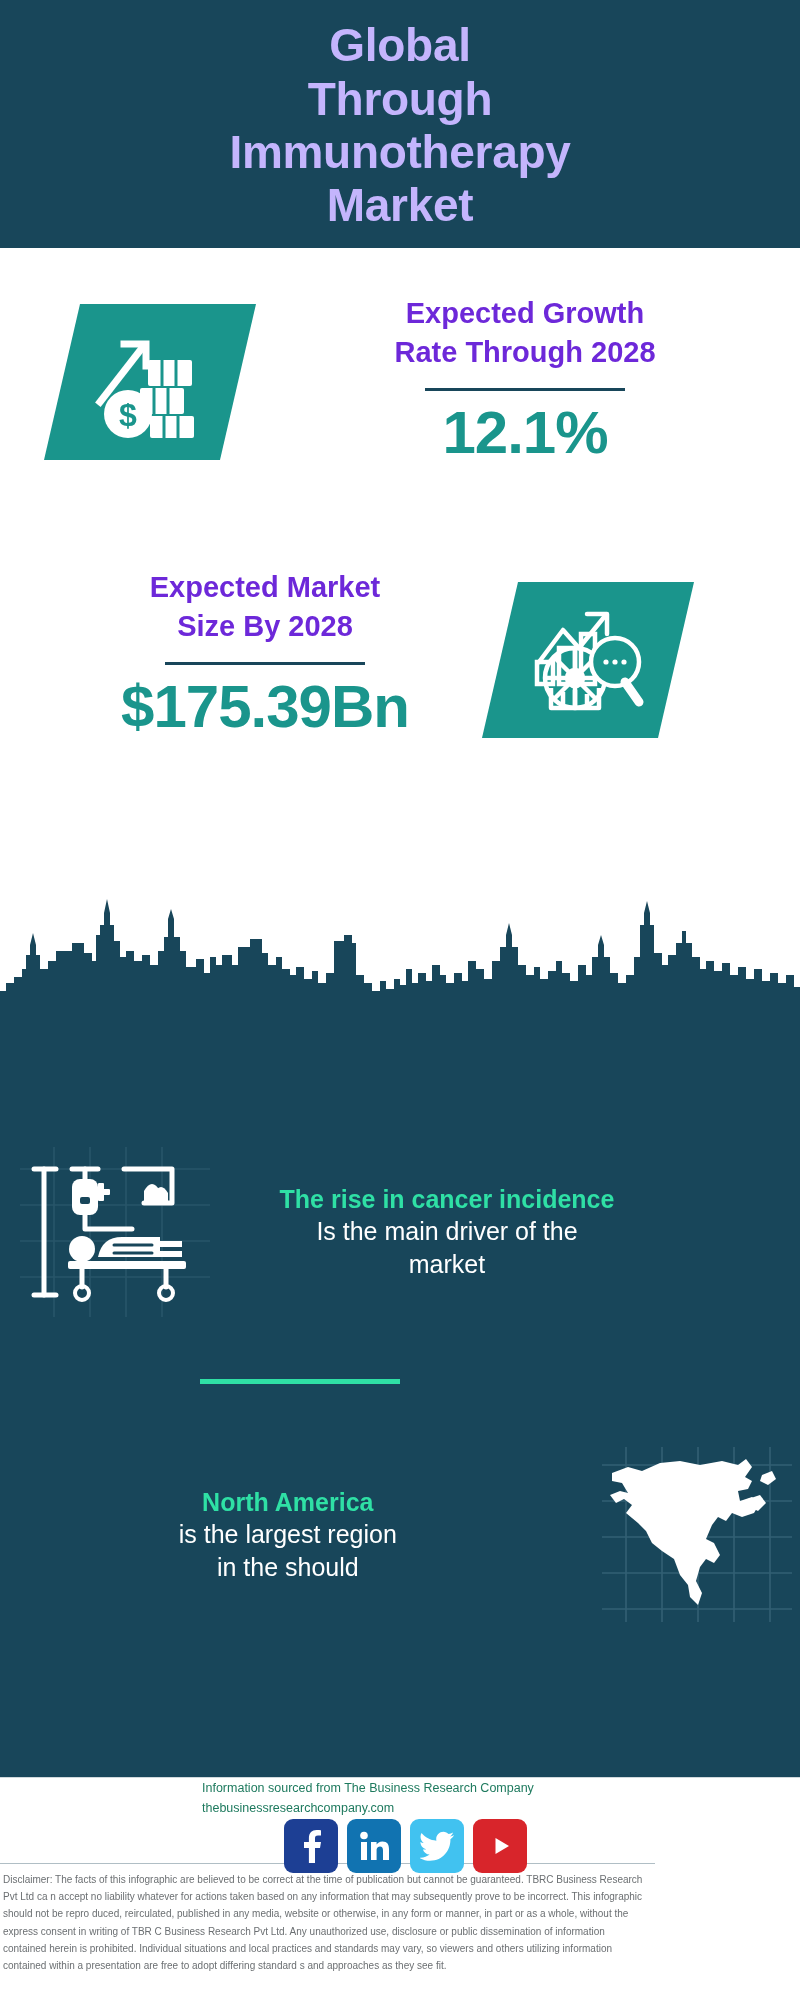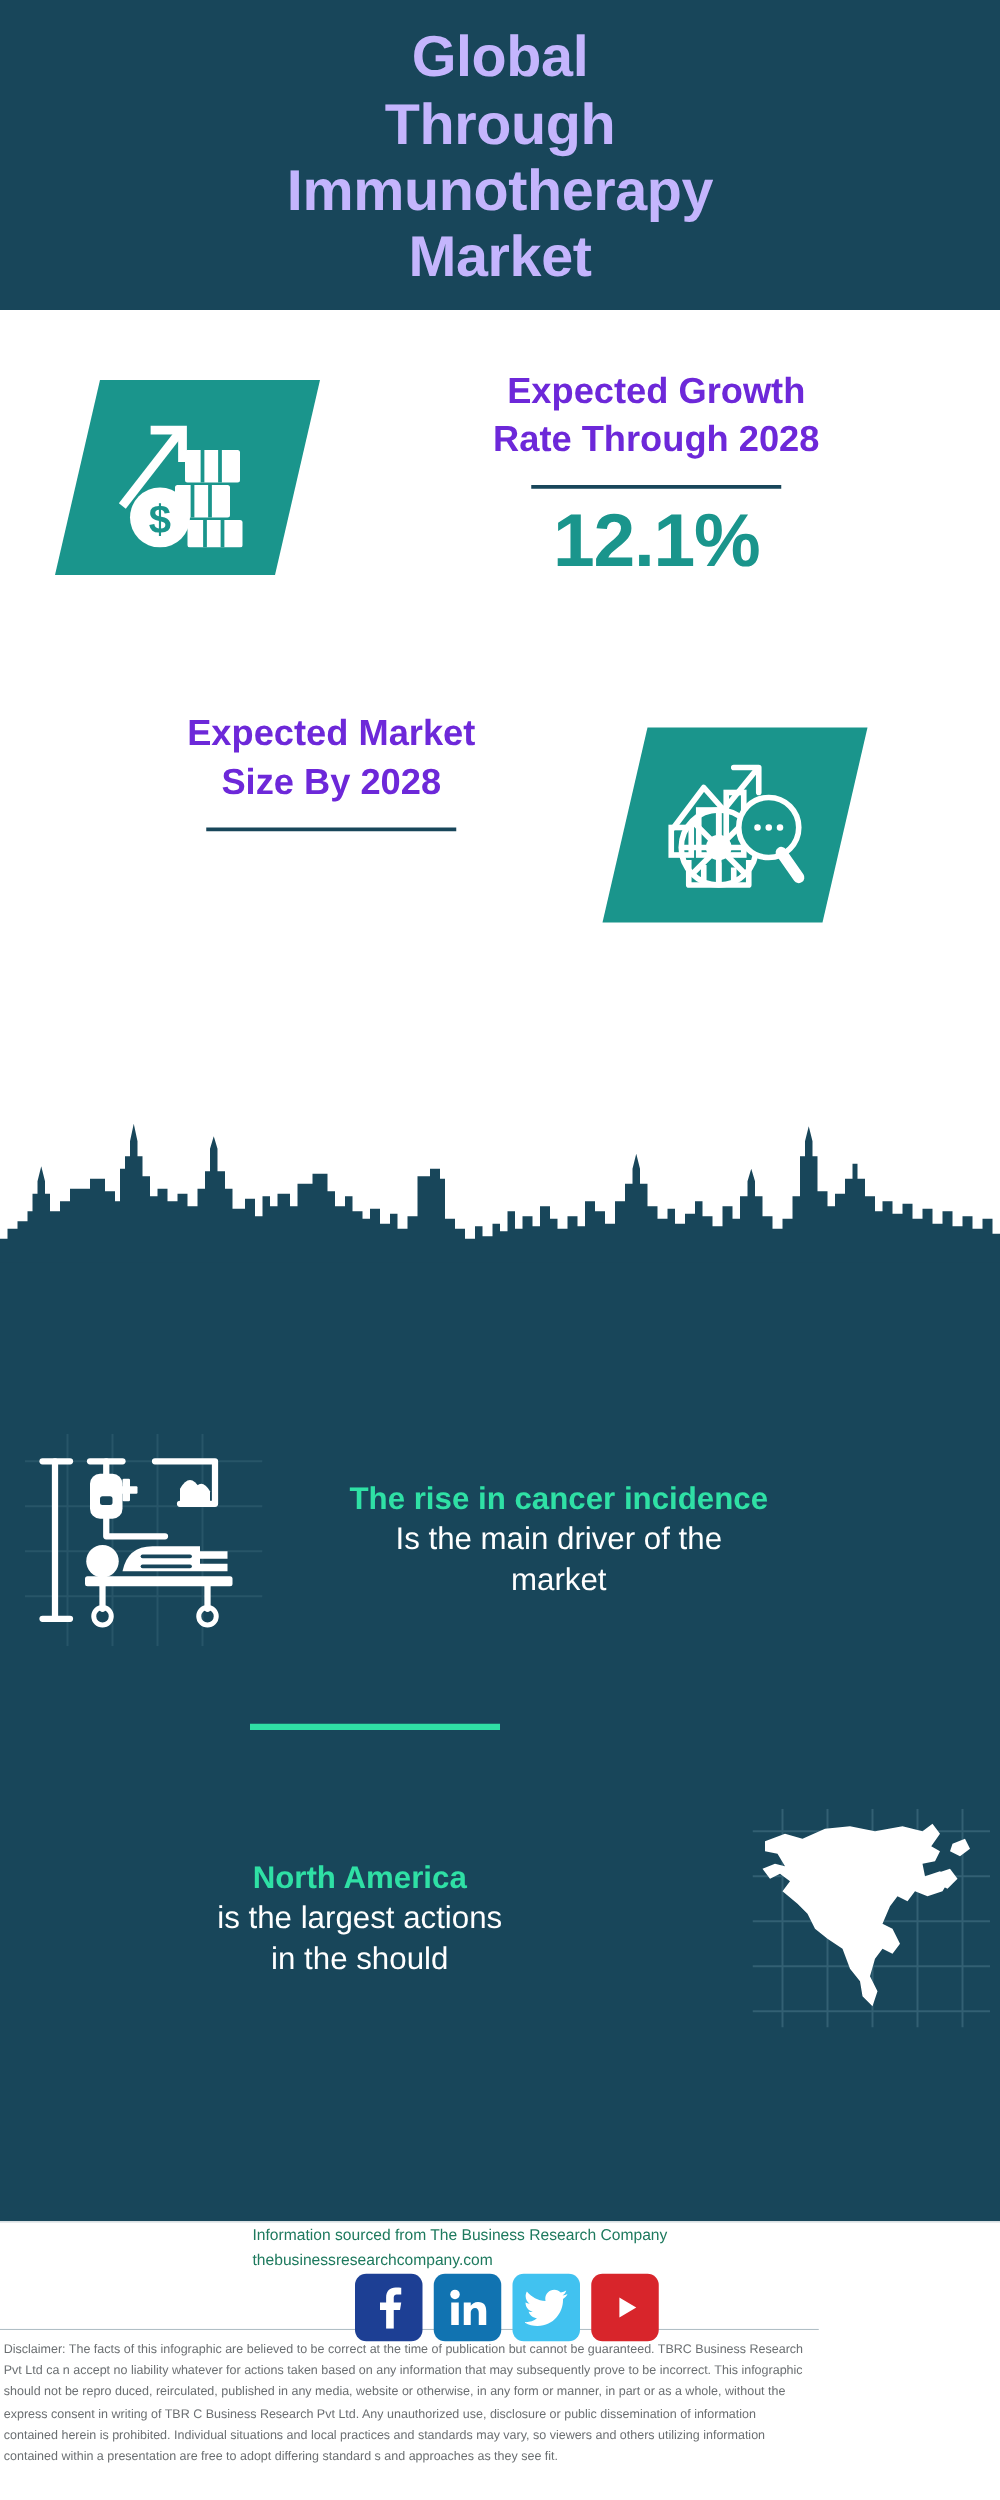--- a/index.html
+++ b/index.html
@@ -213,20 +213,21 @@
         </svg>
       </div>
     </div>
 
     <div class="stat-text stat2-text">
       <div class="stat-label">
         <span>Expected Market</span><br>
         <span>Size By 2028</span>
       </div>
       <div class="stat-rule"></div>
+      <div class="stat-value">$175.39Bn</div>
     </div>
   </div>
 
   <div class="dark-zone">
 
     <svg class="skyline" viewBox="0 0 800 115" preserveAspectRatio="none">
       <path fill="#18465a" d="M0 115 L0 96 L6 96 L6 88 L14 88 L14 82 L22 82 L22 74 L26 74 L26 60 L30 60 L30 50 L33 38 L36 50 L36 60 L40 60 L40 74 L48 74 L48 66 L56 66 L56 56 L72 56 L72 48 L84 48 L84 58 L92 58 L92 66 L96 66 L96 40 L100 40 L100 30 L104 30 L104 18 L107 4 L110 18 L110 30 L114 30 L114 46 L120 46 L120 62 L126 62 L126 56 L134 56 L134 66 L142 66 L142 60 L150 60 L150 70 L158 70 L158 56 L164 56 L164 42 L168 42 L168 24 L171 14 L174 24 L174 42 L180 42 L180 56 L186 56 L186 72 L196 72 L196 64 L204 64 L204 78 L210 78 L210 62 L216 62 L216 70 L222 70 L222 60 L232 60 L232 70 L238 70 L238 52 L250 52 L250 44 L262 44 L262 58 L268 58 L268 70 L276 70 L276 62 L282 62 L282 74 L290 74 L290 80 L296 80 L296 72 L304 72 L304 84 L312 84 L312 76 L318 76 L318 88 L326 88 L326 78 L334 78 L334 46 L344 46 L344 40 L352 40 L352 48 L356 48 L356 80 L364 80 L364 88 L372 88 L372 96 L380 96 L380 86 L386 86 L386 94 L394 94 L394 84 L400 84 L400 90 L406 90 L406 74 L412 74 L412 88 L418 88 L418 78 L426 78 L426 86 L432 86 L432 70 L440 70 L440 80 L446 80 L446 88 L454 88 L454 78 L462 78 L462 86 L468 86 L468 66 L476 66 L476 74 L484 74 L484 84 L492 84 L492 66 L500 66 L500 52 L506 52 L506 40 L509 28 L512 40 L512 52 L518 52 L518 70 L526 70 L526 80 L534 80 L534 72 L540 72 L540 84 L548 84 L548 76 L556 76 L556 66 L562 66 L562 78 L570 78 L570 86 L578 86 L578 70 L586 70 L586 80 L592 80 L592 62 L598 62 L598 50 L601 40 L604 50 L604 62 L610 62 L610 78 L618 78 L618 88 L626 88 L626 80 L634 80 L634 62 L640 62 L640 30 L644 30 L644 18 L647 6 L650 18 L650 30 L654 30 L654 58 L662 58 L662 70 L668 70 L668 60 L676 60 L676 48 L682 48 L682 36 L686 36 L686 48 L692 48 L692 62 L700 62 L700 74 L706 74 L706 66 L714 66 L714 76 L722 76 L722 68 L730 68 L730 80 L738 80 L738 72 L746 72 L746 84 L754 84 L754 74 L762 74 L762 86 L770 86 L770 78 L778 78 L778 88 L786 88 L786 80 L794 80 L794 92 L800 92 L800 115 Z"></path>
     </svg>
 
     <div class="dz-row row1">
@@ -284,21 +285,21 @@
         </div>
       </div>
     </div>
 
     <div class="mid-divider"></div>
 
     <div class="dz-row row2">
       <div class="txt">
         <div class="green-head">North America</div>
         <div class="white-sub">
-          <span>is the largest actions</span><br>
+          <span>is the largest region</span><br>
           <span>in the should</span>
         </div>
       </div>
       <div class="icon-box">
         <svg width="190" height="175" viewBox="0 0 190 175">
           <g stroke="#4d7a8c" stroke-width="1.6" opacity="0.5">
             <line x1="24" y1="0" x2="24" y2="175"></line>
               <line x1="60" y1="0" x2="60" y2="175"></line>
             <line x1="96" y1="0" x2="96" y2="175"></line>
               <line x1="132" y1="0" x2="132" y2="175"></line>

